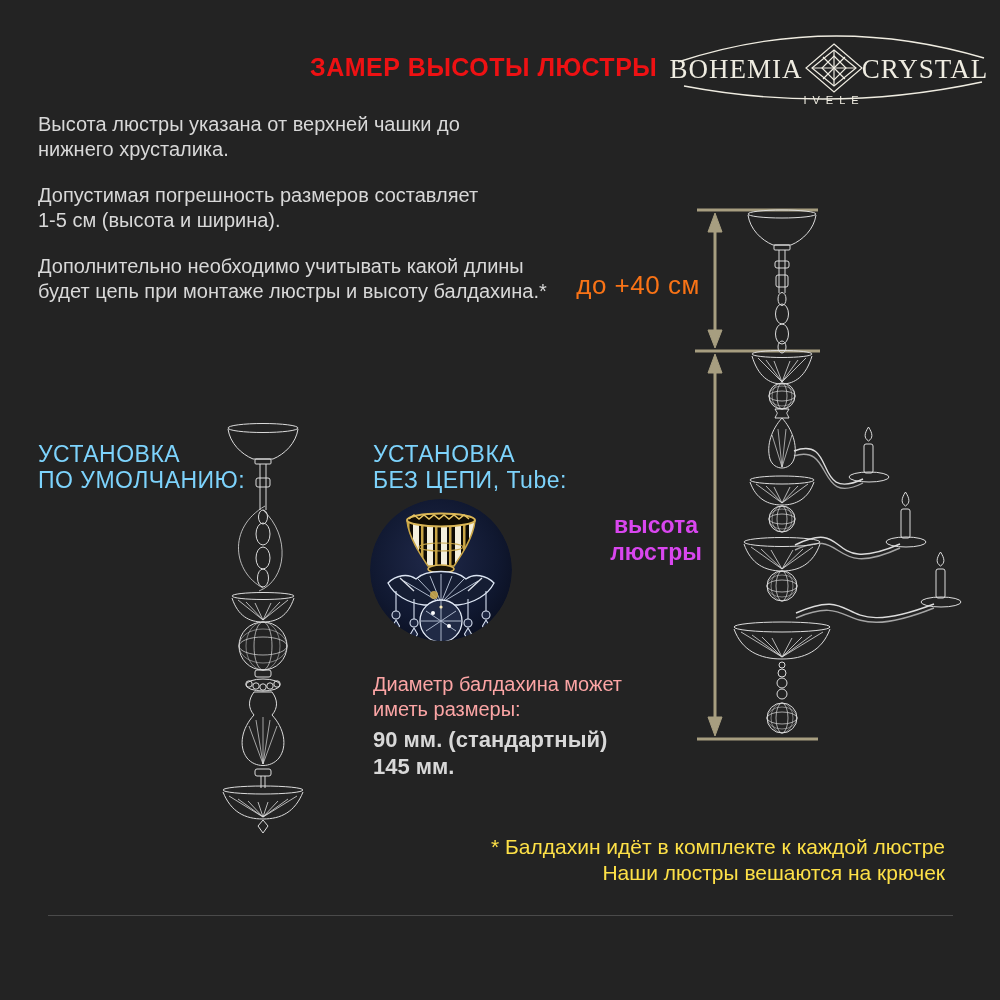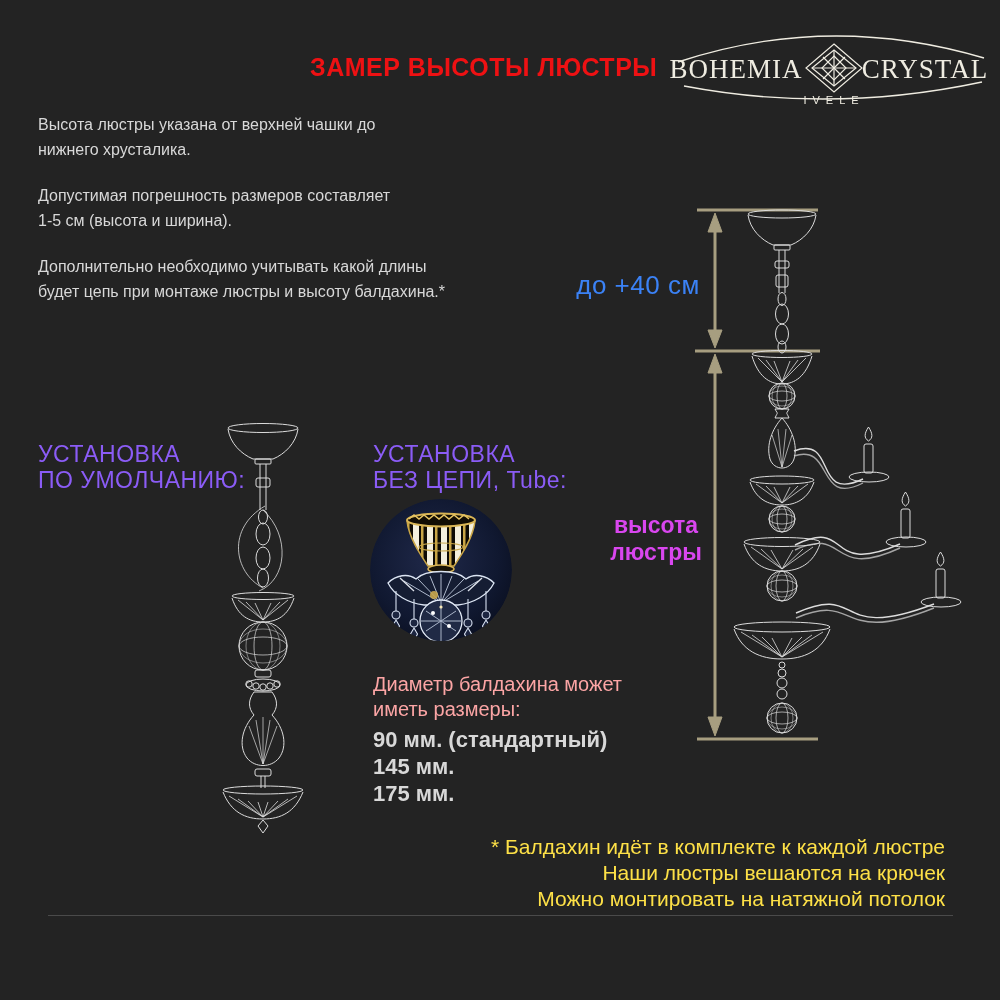--- a/index.html
+++ b/index.html
@@ -7,34 +7,34 @@
   body { font-family:"Liberation Sans", sans-serif; background:#232323; overflow:hidden; }
   #canvas { position:relative; width:1000px; height:1000px; background:#232323; }
   .prewrap { white-space:pre-line; }
 
   .main-title { position:absolute; left:310px; top:53px; width:390px; text-align:left;
     font-size:25px; font-weight:700; letter-spacing:.5px; }
 
   .logo { position:absolute; left:666px; top:22px; width:326px; height:96px; }
 
   .intro { position:absolute; left:38px; top:112px; width:610px; color:#d8d8d8;
-    font-size:16px; line-height:25px; }
+    font-size:20px; line-height:25px; }
   .intro p { margin:0 0 21px 0; }
 
-  .section-title { position:absolute; color:#8b5cf6; font-size:23px; line-height:26px; letter-spacing:.5px; }
+  .section-title { position:absolute; color:#7dd3fc; font-size:23px; line-height:26px; letter-spacing:.5px; }
   .section-title.default { left:38px; top:441px; }
   .section-title.tube { left:373px; top:441px; }
 
   .tube-photo { position:absolute; left:370px; top:499px; width:142px; height:142px; border-radius:50%; overflow:hidden; }
 
   .diameter-intro { position:absolute; left:373px; top:672px; width:320px; color:#fca5a5; font-size:20px; line-height:25px; }
   .diameter-sizes { position:absolute; left:373px; top:726px; color:#d8d8d8; font-size:22px; line-height:27px;font-weight:bold; }
 
   .chain-label { position:absolute; left:558px; top:270px; width:160px; text-align:center;
-    color:#3b82f6; font-size:26px; letter-spacing:.5px; }
+    color:#f97316; font-size:26px; letter-spacing:.5px; }
   .height-label { position:absolute; left:578px; top:512px; width:156px; text-align:center;
     color:#d946ef; font-size:23px; font-weight:700; line-height:27px; }
 
   .footnotes { position:absolute; left:380px; top:834px; width:565px; text-align:right;
     color:#fde047; font-size:21px; line-height:26px; }
 
   .divider { position:absolute; left:48px; top:915px; width:905px; height:1px; background:#4a4a4a; }
 
   .chandelier-left  { position:absolute; left:175px; top:420px; }
   .chandelier-right { position:absolute; left:580px; top:195px; }
@@ -79,27 +79,25 @@
 
   <div class="chain-label">до +40 см</div>
   <div class="height-label prewrap">высота
 люстры</div>
 
   <div class="diameter-intro prewrap">Диаметр балдахина может
 иметь размеры:</div>
   <div class="diameter-sizes">
     <div>90 мм. (стандартный)</div>
     <div>145 мм.</div>
-    <div>175 мм.</div>
   </div>
 
   <div class="footnotes">
     <div>* Балдахин идёт в комплекте к каждой люстре</div>
     <div>Наши люстры вешаются на крючек</div>
-    <div>Можно монтировать на натяжной потолок</div>
   </div>
 
   <div class="divider"></div>
 
   <div class="chandelier-left">
     <svg width="185" height="415" viewBox="0 0 185 415">
       <g stroke="#dcdcdc" fill="none" stroke-width="1">
 
         <ellipse cx="88" cy="8" rx="35" ry="4.5"></ellipse>
         <path d="M53,9 C55,23 66,34 78,39 L98,39 C110,34 121,23 123,9"></path>

